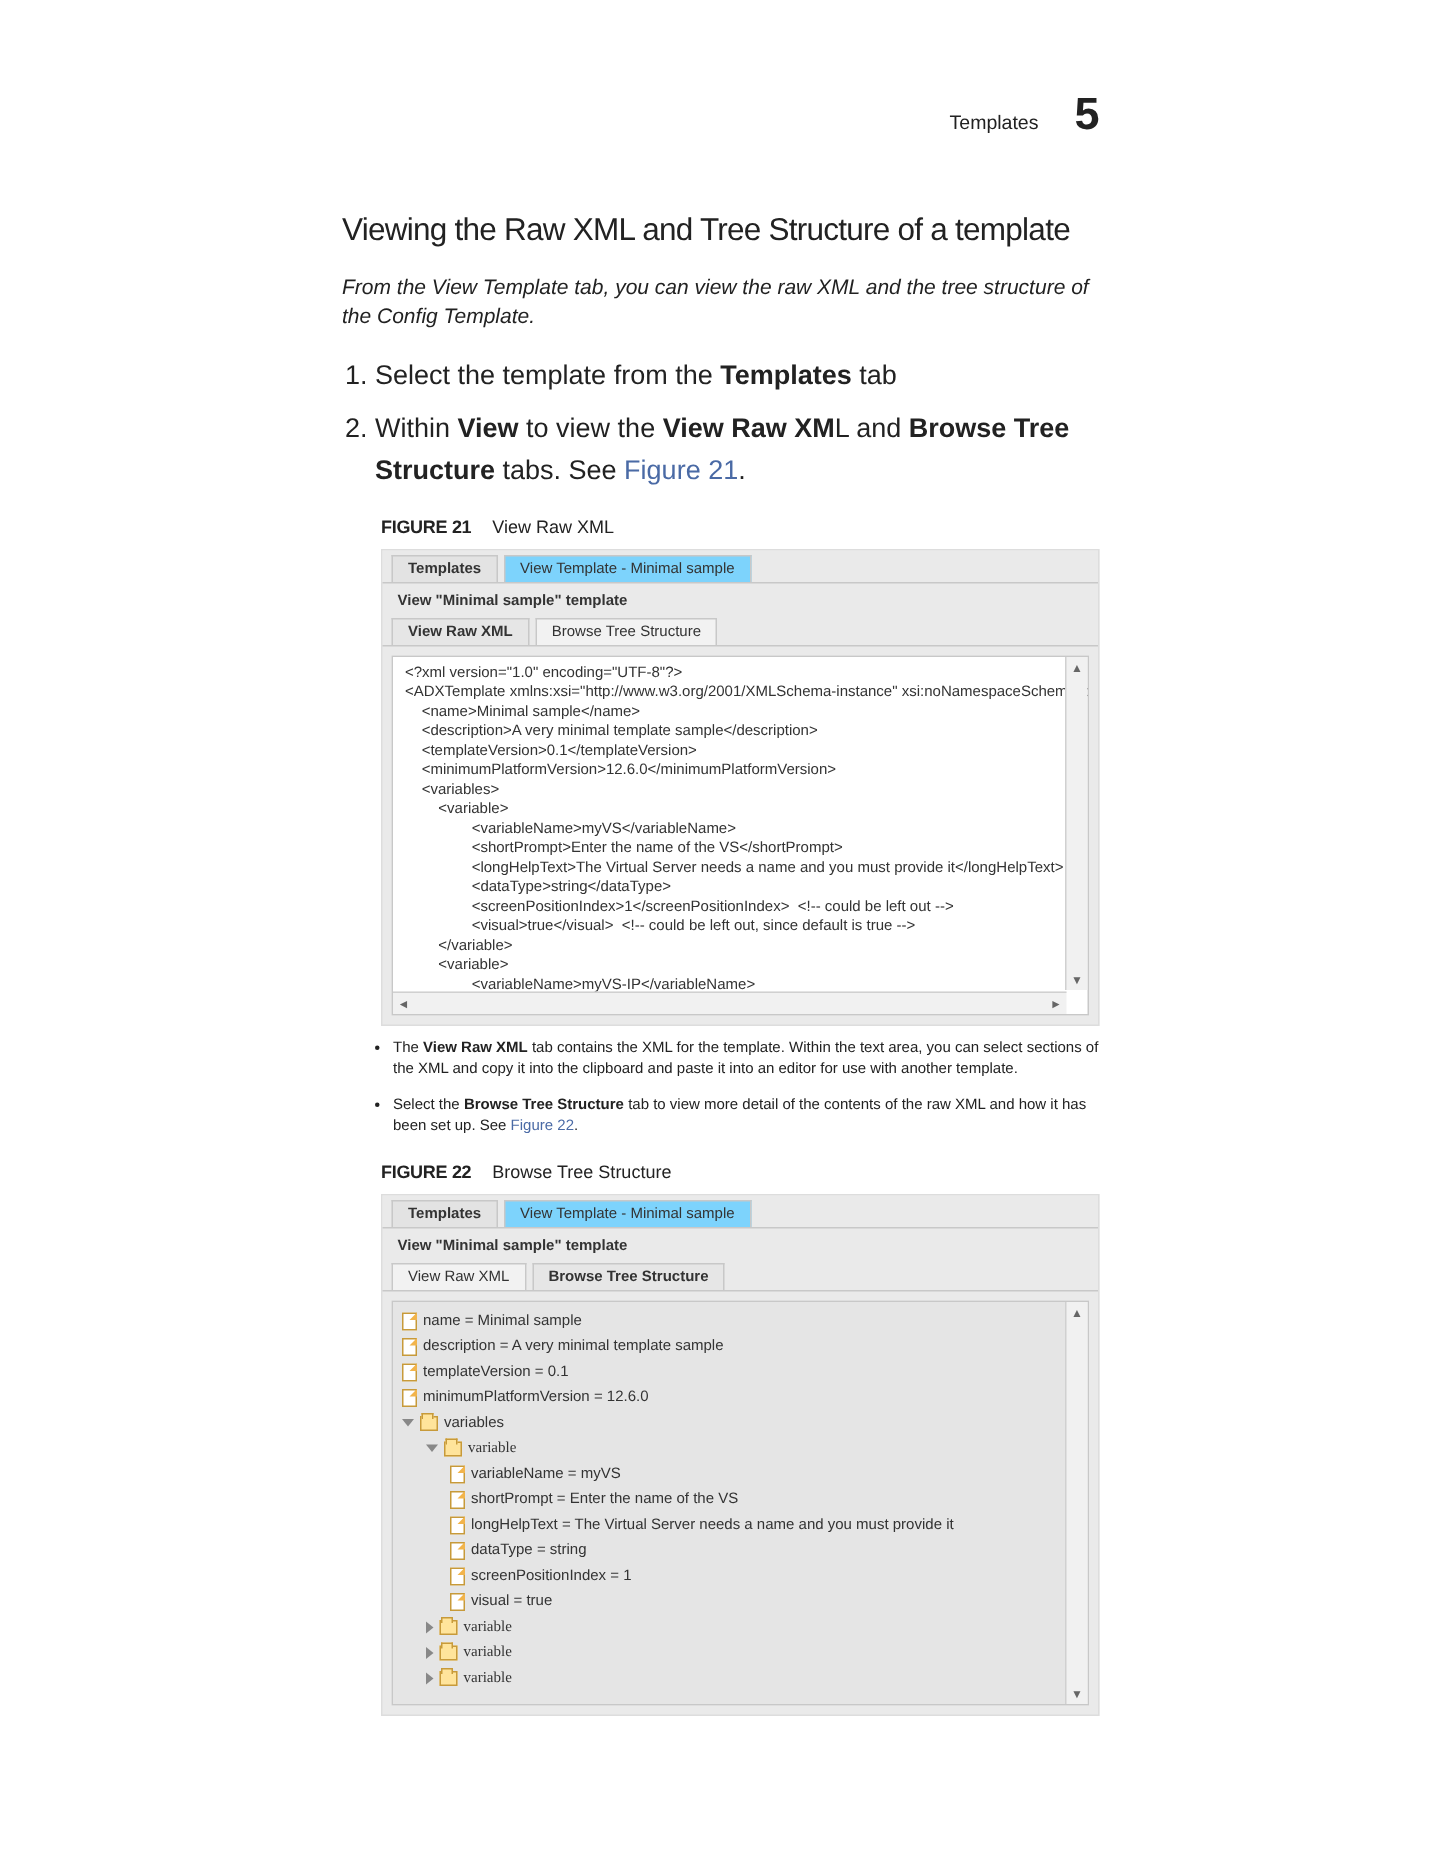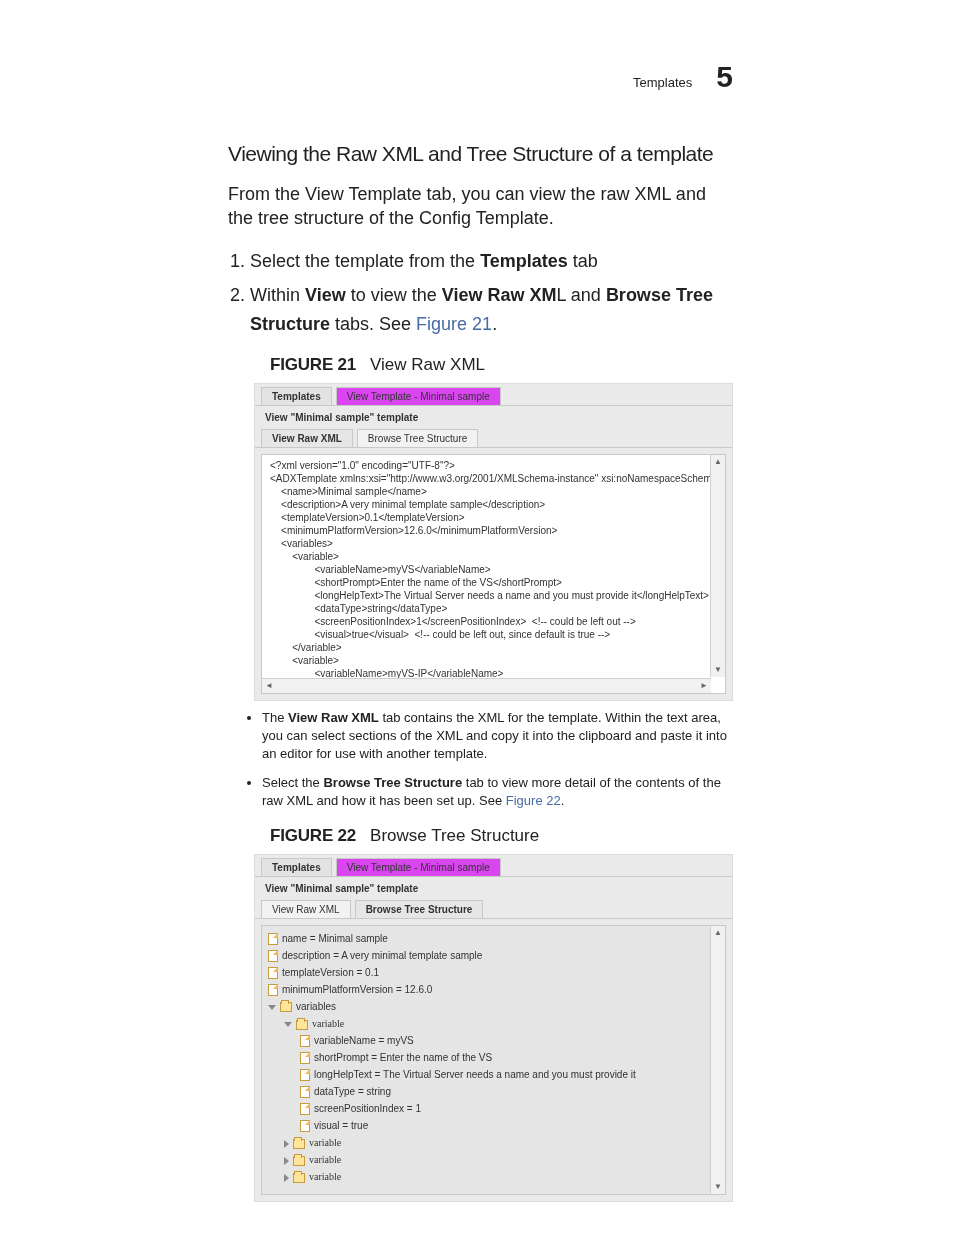--- a/index.html
+++ b/index.html
@@ -28,32 +28,32 @@
     font-weight: 700;
   }
   h1.title {
     font-family: Arial, Helvetica, sans-serif;
     font-size: 21px;
     font-weight: 400;
     font-stretch: condensed;
     letter-spacing: -0.5px;
     margin: 0 0 16px 0;
   }
-  p.intro { margin: 0 0 16px 0; font-size: 18px; line-height: 1.35; }
+  p.intro { margin: 0 0 16px 0; font-size: 14px; line-height: 1.35; font-style: italic; }
   ol.steps { margin: 0 0 16px 0; padding-left: 22px; font-size: 18px; line-height: 1.6; }
   ol.steps li { margin-bottom: 6px; }
-  ul.bullets { margin: 6px 0 16px 0; padding-left: 34px; font-size: 13px; line-height: 1.4; list-style: disc; }
+  ul.bullets { margin: 6px 0 16px 0; padding-left: 34px; font-size: 10px; line-height: 1.4; list-style: disc; }
   ul.bullets li { margin-bottom: 10px; }
   .b { font-weight: 700; }
   .linkref { color: #4a6aa5; cursor: default; }
 
   .fig-caption {
     font-family: Arial, Helvetica, sans-serif;
-    font-size: 17px;
-    margin: 6px 0 8px 42px;
+    font-size: 12px;
+    margin: 6px 0 8px 26px;
   }
   .fig-caption .fn { font-weight: 700; letter-spacing: -0.2px; margin-right: 14px; }
 
   
   .shot {
     margin: 0 0 8px 26px;
     border: 1px solid #ddd;
     background: #eaeaea;
     font-family: Arial, Helvetica, sans-serif;
     font-size: 11px;
@@ -70,21 +70,21 @@
     box-sizing: border-box;
   }
   .shot .outertabs .otab {
     background: #f6f6f6;
     border: 1px solid #c8c8c8;
     border-bottom: none;
     padding: 3px 10px;
     font-weight: 700;
     font-size: 10px;
   }
-  .shot .outertabs .otab.inactive { background:#d946ef; font-weight:400; }
+  .shot .outertabs .otab.inactive { background:#7dd3fc; font-weight:400; }
   .shot .outertabs .otab.active  { background:#e3e3e3; font-weight:700; }
   .shot .subtitle { padding: 6px 10px; font-weight:700; font-size:10px; }
   .shot .innertabs {
     display:flex; gap:4px; padding:0 6px; border-bottom:1px solid #c8c8c8;
   }
   .shot .innertabs .itab {
     background:#f2f2f2; border:1px solid #c8c8c8; border-bottom:none;
     padding:3px 10px; font-size:10px;
   }
   .shot .innertabs .itab.active { font-weight:700; background:#e6e6e6; }

